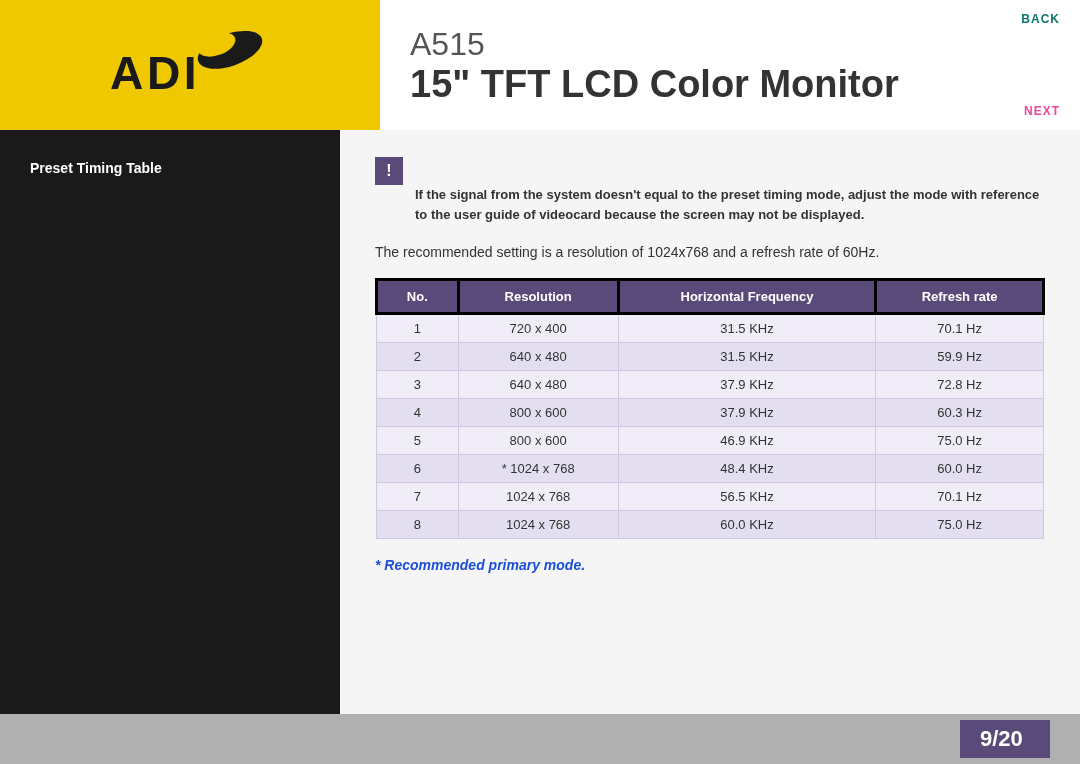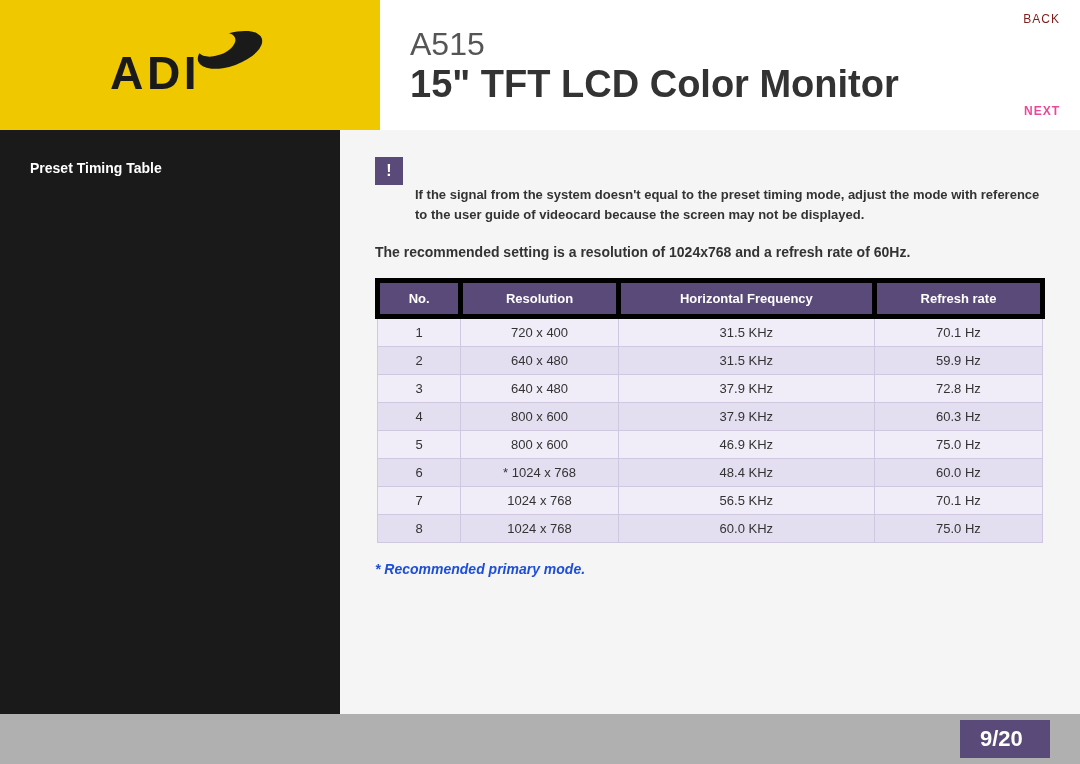--- a/index.html
+++ b/index.html
@@ -37,23 +37,23 @@
       display: flex;
       flex-direction: column;
       justify-content: center;
       padding: 15px 30px 10px 30px;
       position: relative;
     }
     .back-link {
       position: absolute;
       top: 12px;
       right: 20px;
-      color: #7f1d1d;
+      color: #0f766e;
       font-size: 12px;
-      font-weight: normal;
+      font-weight: bold;
       letter-spacing: 1px;
       cursor: pointer;
     }
     .next-link {
       position: absolute;
       bottom: 12px;
       right: 20px;
       color: #ec4899;
       font-size: 12px;
       font-weight: bold;
@@ -126,39 +126,39 @@
       font-size: 13px;
       color: #333;
       font-weight: bold;
       line-height: 1.5;
       margin-top: 30px;
     }
 
     
     .recommended-text {
       font-size: 14px;
-      font-weight: bold;
+      font-weight: normal;
       color: #333;
       margin-bottom: 18px;
     }
 
     
     .timing-table {
       width: 100%;
       border-collapse: collapse;
       margin-bottom: 18px;
     }
     .timing-table th {
       background: #5a4a7a;
       color: #ffffff;
       font-size: 13px;
       font-weight: bold;
       padding: 8px 14px;
       text-align: center;
-      border: 5px solid #000000;
+      border: 3px solid #000000;
     }
     .timing-table td {
       background: #e8e4f0;
       color: #333;
       font-size: 13px;
       padding: 6px 14px;
       text-align: center;
       border: 1px solid #d0c8e0;
     }
     .timing-table tr:nth-child(odd) td {

